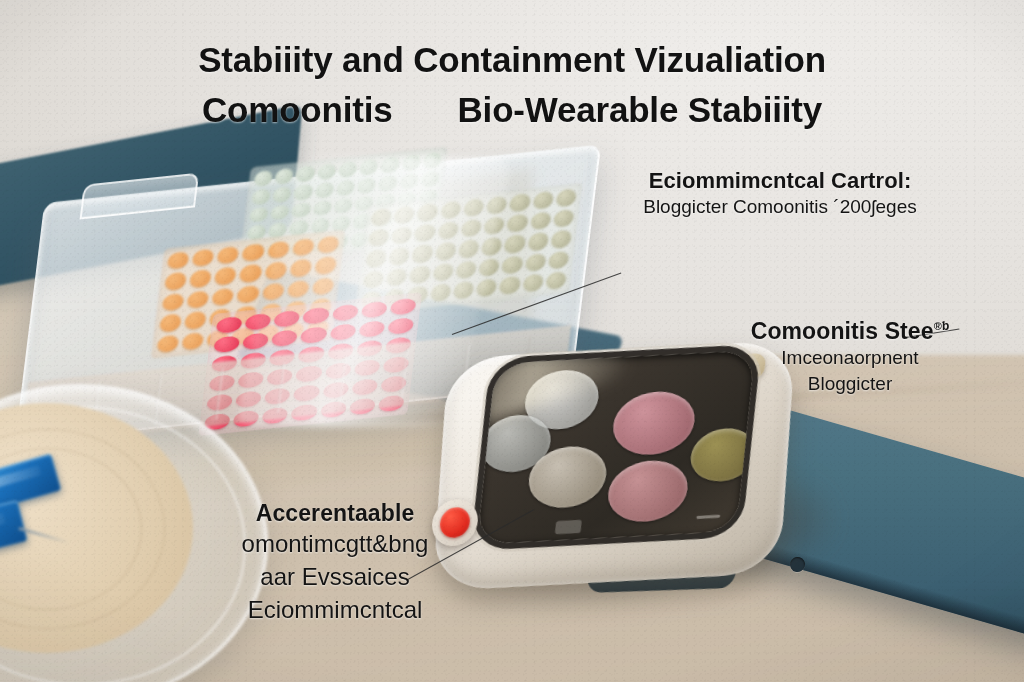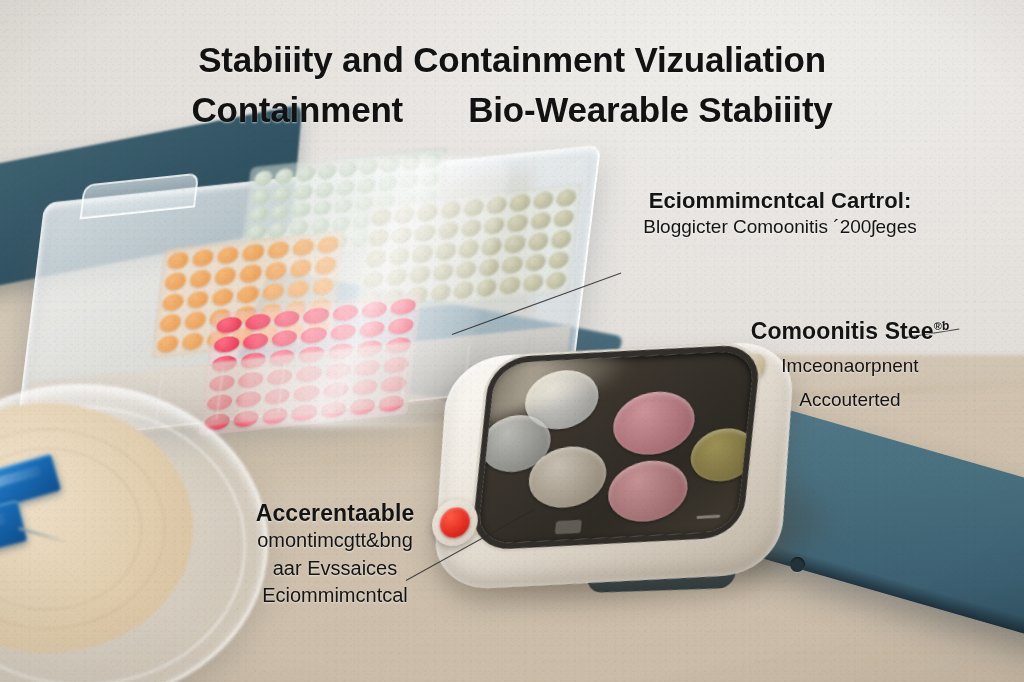--- a/index.html
+++ b/index.html
@@ -286,36 +286,36 @@
   }
   #title-line2{
     margin-top:10px;
     font-size:35px;font-weight:700;color:#121212;letter-spacing:-.2px;
     text-shadow:0 1px 2px rgba(255,255,255,.55);
     white-space:nowrap;
   }
   #title-line2 .gap{display:inline-block;width:46px;}
 
   
-  #callout-environmental{left:570px;top:188px;width:420px;text-align:center;}
+  #callout-environmental{left:570px;top:168px;width:420px;text-align:center;}
   #callout-environmental .head{font-size:22px;}
   #callout-environmental .sub{font-size:19px;line-height:1.32;}
   #callout-environmental .sub-2{padding-left:34px;}
 
   
   #callout-accoutered{left:700px;top:318px;width:300px;text-align:center;}
   #callout-accoutered .head{font-size:23px;}
-  #callout-accoutered .sub{font-size:19px;line-height:1.38;margin-top:8px;}
+  #callout-accoutered .sub{font-size:19px;line-height:1.38;}
   #callout-accoutered .sup{font-size:11px;vertical-align:super;}
   #callout-accoutered .sup2{font-size:12px;vertical-align:super;}
 
   
   #callout-accerentaable{left:190px;top:500px;width:290px;text-align:center;}
   #callout-accerentaable .head{font-size:23px;}
-  #callout-accerentaable .sub{font-size:20px;line-height:1.38;}
+  #callout-accerentaable .sub{font-size:24px;line-height:1.38;}
 
   .nowrap{white-space:nowrap;}
 </style>
 </head>
 <body>
 
 <div id="scene">
 
   <div class="bg-base"></div>
   <div class="bg-warm"></div>
@@ -561,37 +561,37 @@
   <div class="grain"></div>
   <div class="vignette"></div>
 
   <div class="leader" style="left:452px;top:334px;width:180px;transform:rotate(-20deg);"></div>
   <div class="leader" style="left:406px;top:580px;width:146px;transform:rotate(-29deg);"></div>
   <div class="leader" style="left:906px;top:337px;width:54px;transform:rotate(-9deg);"></div>
 
   <div id="title-block">
     <div id="title-line1">Stabiiity and Containment Vizualiation</div>
     <div id="title-line2">
-      <span>Containment</span>
+      <span>Comoonitis</span>
       <span class="gap"></span>
       <span>Bio-Wearable Stabiiity</span>
     </div>
   </div>
 
   <div class="ann" id="callout-environmental">
     <div class="head nowrap">Eciommimcntcal Cartrol:</div>
     <div class="sub nowrap">Bloggicter Comoonitis ´200ʃeges</div>
   </div>
 
   <div class="ann" id="callout-accoutered">
     <div class="head nowrap">
       <span>Comoonitis Stee</span><span class="sup">®</span><span class="sup2">ƅ</span>
     </div>
     <div class="sub nowrap">Imceonaorpnent</div>
-    <div class="sub nowrap">Accouterted</div>
+    <div class="sub nowrap">Bloggicter</div>
   </div>
 
   <div class="ann" id="callout-accerentaable">
     <div class="head nowrap">Accerentaable</div>
     <div class="sub nowrap">omontimcɡtt&amp;bng</div>
     <div class="sub nowrap">aar Evssaices</div>
     <div class="sub nowrap">Eciommimcntcal</div>
   </div>
 
 </div>

